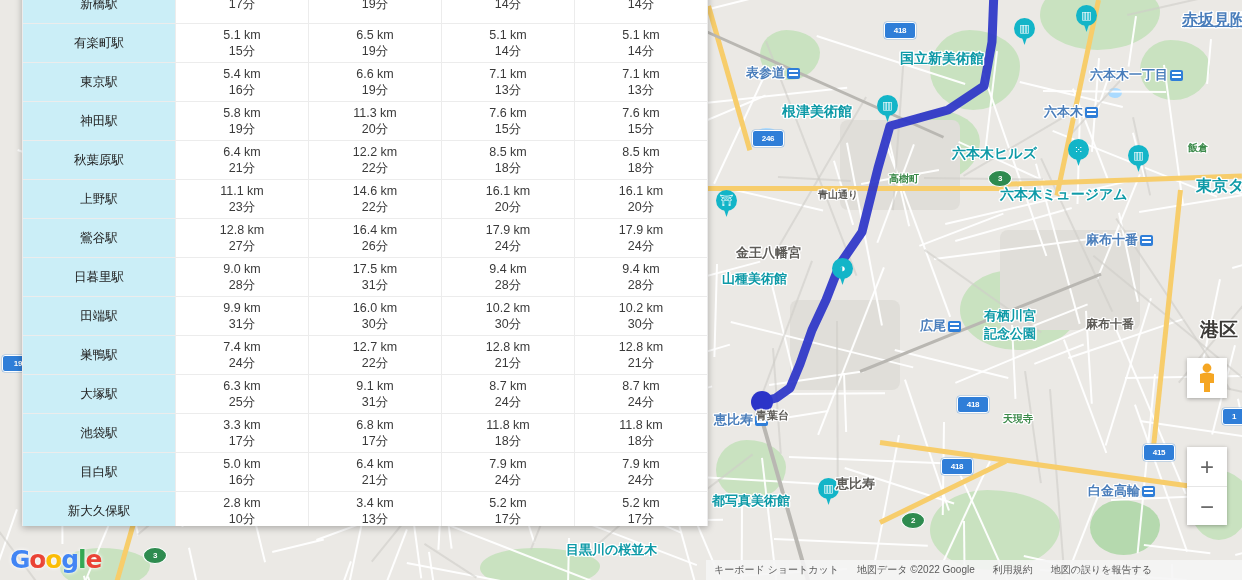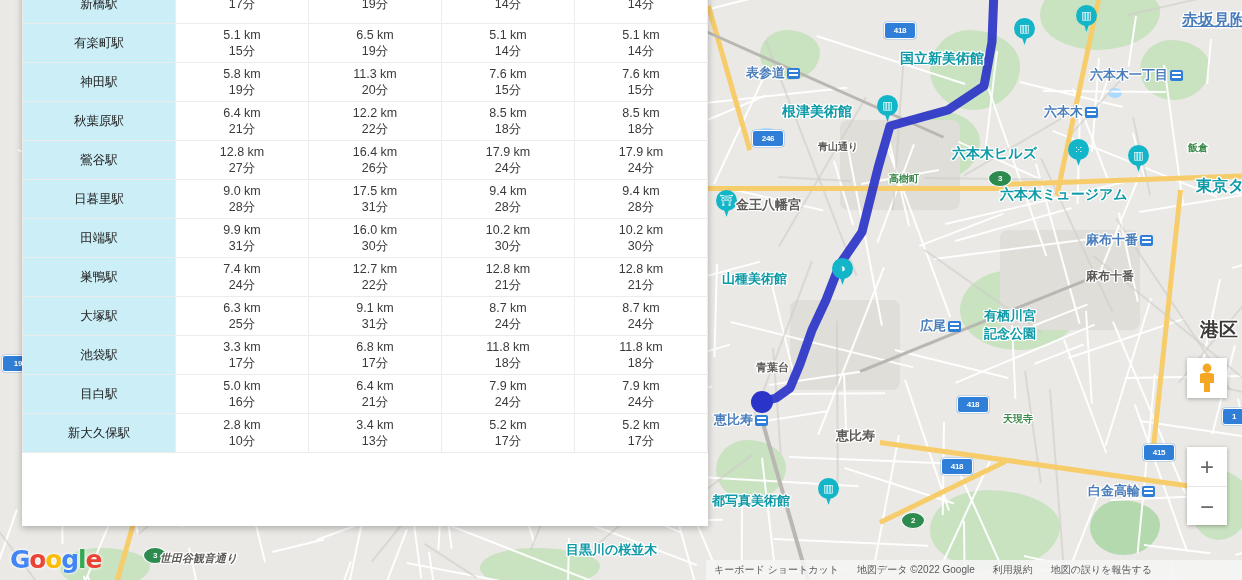--- a/index.html
+++ b/index.html
@@ -30,21 +30,21 @@
   .pin{position:absolute;width:21px;height:28px;}
   .pin .head{position:absolute;top:0;left:0;width:21px;height:21px;border-radius:50%;background:#13b5c8;}
   .pin .tip{position:absolute;top:15px;left:6.5px;width:8px;height:12px;background:#13b5c8;
     clip-path:polygon(0 0,100% 0,50% 100%);}
   .pin .glyph{position:absolute;top:3px;left:0;width:21px;text-align:center;
     font-size:11px;color:#fff;line-height:15px;}
   .maplabel{position:absolute;white-space:nowrap;font-weight:700;
      text-shadow:1.4px 0 #fff,-1.4px 0 #fff,0 1.4px #fff,0 -1.4px #fff,1px 1px #fff,-1px -1px #fff,1px -1px #fff,-1px 1px #fff;}
   .lbl-teal{color:#0e9aa7;}
   .lbl-blue{color:#4a7ebb;}
-  .lbl-gray{color:#5d5b57;}
+  .lbl-gray{color:#5d5b57;margin-top:48px;}
   .lbl-dark{color:#3c3a37;}
   .lbl-green{color:#3b8a4a;}
   .station-ico{display:inline-block;width:13px;height:11px;border-radius:2px;
     background:#2f7ed8;vertical-align:middle;margin-left:2px;position:relative;}
   .station-ico:after{content:"";position:absolute;left:2px;top:2px;width:9px;height:2px;
     background:#fff;box-shadow:0 4px 0 #fff;}
   
   #route-line{position:absolute;left:0;top:0;pointer-events:none;}
   
   .ctrl{position:absolute;background:#fff;box-shadow:0 1px 4px rgba(0,0,0,.3);}
@@ -529,20 +529,39 @@
           <td>
             <span class="km">5.1 km</span>
             <span class="min">14分</span>
           </td>
           <td>
             <span class="km">5.1 km</span>
             <span class="min">14分</span>
           </td>
         </tr>
         <tr>
+          <td class="station">東京駅</td>
+          <td>
+            <span class="km">5.4 km</span>
+            <span class="min">16分</span>
+          </td>
+          <td>
+            <span class="km">6.6 km</span>
+            <span class="min">19分</span>
+          </td>
+          <td>
+            <span class="km">7.1 km</span>
+            <span class="min">13分</span>
+          </td>
+          <td>
+            <span class="km">7.1 km</span>
+            <span class="min">13分</span>
+          </td>
+        </tr>
+        <tr>
           <td class="station">神田駅</td>
           <td>
             <span class="km">5.8 km</span>
             <span class="min">19分</span>
           </td>
           <td>
             <span class="km">11.3 km</span>
             <span class="min">20分</span>
           </td>
           <td>
@@ -564,20 +583,39 @@
             <span class="km">12.2 km</span>
             <span class="min">22分</span>
           </td>
           <td>
             <span class="km">8.5 km</span>
             <span class="min">18分</span>
           </td>
           <td>
             <span class="km">8.5 km</span>
             <span class="min">18分</span>
+          </td>
+        </tr>
+        <tr>
+          <td class="station">上野駅</td>
+          <td>
+            <span class="km">11.1 km</span>
+            <span class="min">23分</span>
+          </td>
+          <td>
+            <span class="km">14.6 km</span>
+            <span class="min">22分</span>
+          </td>
+          <td>
+            <span class="km">16.1 km</span>
+            <span class="min">20分</span>
+          </td>
+          <td>
+            <span class="km">16.1 km</span>
+            <span class="min">20分</span>
           </td>
         </tr>
         <tr>
           <td class="station">鶯谷駅</td>
           <td>
             <span class="km">12.8 km</span>
             <span class="min">27分</span>
           </td>
           <td>
             <span class="km">16.4 km</span>

